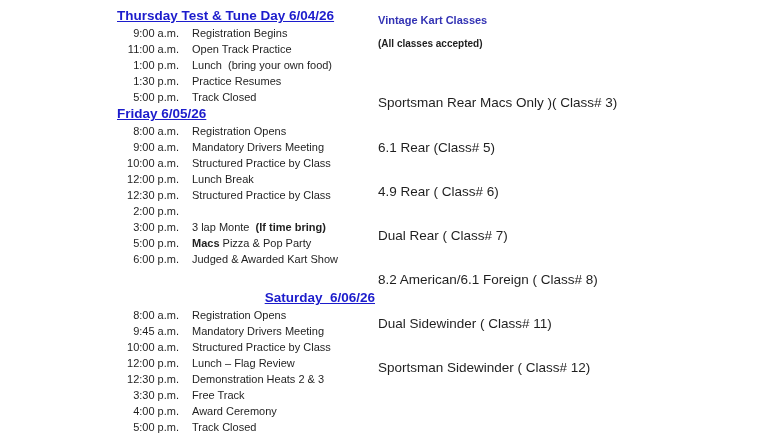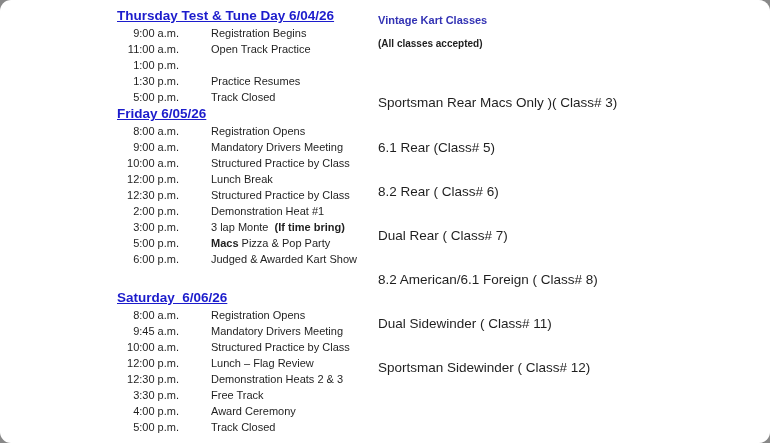--- a/index.html
+++ b/index.html
@@ -11,35 +11,34 @@
   * { box-sizing: border-box; }
   body { margin: 0; background: #888; }
   .page {
     position: relative;
     width: 770px;
     height: 443px;
     background: var(--background);
     font-family: "Liberation Sans", sans-serif;
     color: var(--text);
     overflow: hidden;
-    border-radius: 11px;
   }
   .b { font-weight: bold; }
 
   
   .left-col { position: absolute; left: 117px; top: 7px; width: 258px; }
   .sec-header {
     font-size: 13.5px; font-weight: bold; line-height: 17px;
     color: var(--heading-blue); text-decoration: underline;
     white-space: pre; margin-bottom: 1px;
   }
-  .sec-saturday { margin-top: 22px; }
+  .sec-saturday { margin-top: 22px; text-align: right; }
   .row { display: flex; line-height: 16px; font-size: 11px; }
   .time { flex: none; width: 62px; text-align: right; white-space: pre; }
-  .desc { margin-left: 32px; white-space: pre; }
+  .desc { margin-left: 13px; white-space: pre; }
 
   
   .right-col { position: absolute; left: 378px; top: 10px; width: 292px; }
   .rc-title { font-size: 11px; font-weight: bold; line-height: 20px; color: var(--title-blue); white-space: pre; }
   .rc-sub { font-size: 10px; font-weight: bold; line-height: 19px; margin-top: 4px; white-space: pre; }
   .class-list { margin-top: 14px; font-size: 13.5px; line-height: 14.7px; white-space: pre; }
   .class-line.bold { font-weight: bold; }
 </style>
 </head>
 <body>
@@ -52,20 +51,21 @@
     <div class="row">
       <span class="time">9:00 a.m.</span>
       <span class="desc"><span>Registration Begins</span><span class="b"></span><span></span></span>
     </div>
     <div class="row">
       <span class="time">11:00 a.m.</span>
       <span class="desc"><span>Open Track Practice</span><span class="b"></span><span></span></span>
     </div>
     <div class="row">
       <span class="time">1:00 p.m.</span>
+      <span class="desc"><span>Lunch  (bring your own food)</span><span class="b"></span><span></span></span>
     </div>
     <div class="row">
       <span class="time">1:30 p.m.</span>
       <span class="desc"><span>Practice Resumes</span><span class="b"></span><span></span></span>
     </div>
     <div class="row">
       <span class="time">5:00 p.m.</span>
       <span class="desc"><span>Track Closed</span><span class="b"></span><span></span></span>
     </div>
 
@@ -85,21 +85,20 @@
     <div class="row">
       <span class="time">12:00 p.m.</span>
       <span class="desc"><span>Lunch Break</span><span class="b"></span><span></span></span>
     </div>
     <div class="row">
       <span class="time">12:30 p.m.</span>
       <span class="desc"><span>Structured Practice by Class</span><span class="b"></span><span></span></span>
     </div>
     <div class="row">
       <span class="time">2:00 p.m.</span>
-      <span class="desc"><span>Demonstration Heat #1</span><span class="b"></span><span></span></span>
     </div>
     <div class="row">
       <span class="time">3:00 p.m.</span>
       <span class="desc"><span>3 lap Monte  </span><span class="b">(If time bring)</span><span></span></span>
     </div>
     <div class="row">
       <span class="time">5:00 p.m.</span>
       <span class="desc"><span></span><span class="b">Macs</span><span> Pizza &amp; Pop Party</span></span>
     </div>
     <div class="row">
@@ -142,21 +141,21 @@
     </div>
   </div>
 
   <div class="right-col">
     <div class="rc-title">Vintage Kart Classes</div>
     <div class="rc-sub">(All classes accepted)</div>
 
     <div class="class-list">
       <div class="class-line">Sportsman Rear Macs Only )( Class# 3)</div>
       <div class="class-line">6.1 Rear (Class# 5)</div>
-      <div class="class-line">8.2 Rear ( Class# 6)</div>
+      <div class="class-line">4.9 Rear ( Class# 6)</div>
       <div class="class-line">Dual Rear ( Class# 7)</div>
       <div class="class-line">8.2 American/6.1 Foreign ( Class# 8)</div>
       <div class="class-line">Dual Sidewinder ( Class# 11)</div>
       <div class="class-line">Sportsman Sidewinder ( Class# 12)</div>
       
       
       
       
       
       

